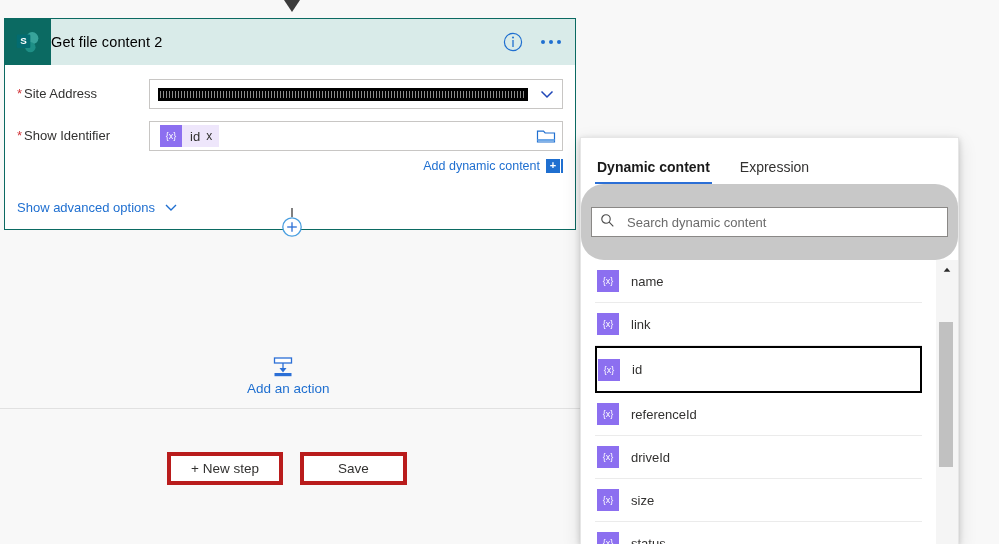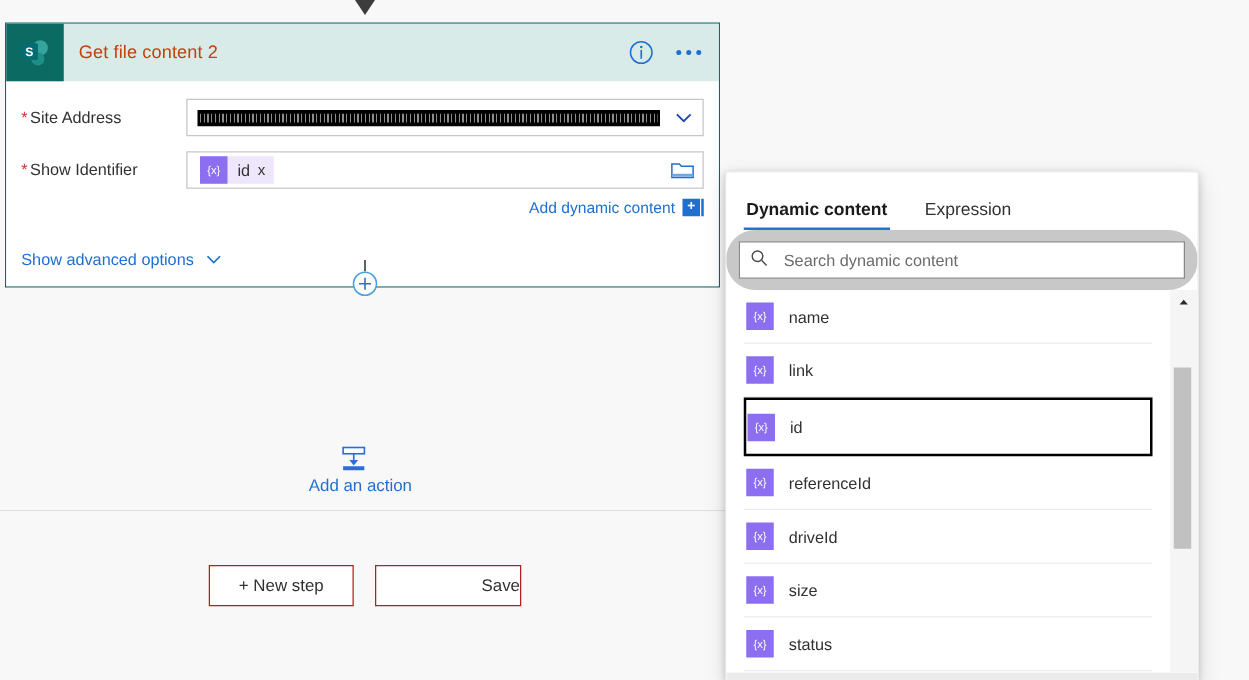--- a/index.html
+++ b/index.html
@@ -57,23 +57,22 @@
   .sp-logo {
     width: 46px;
     height: 46px;
     background: #0b6a62;
     display: flex;
     align-items: center;
     justify-content: center;
     flex: 0 0 auto;
   }
   .card-title {
-    margin-left: 12px;
     font-size: 14.5px;
-    color: #c2410c;
+    color: #000000;
     letter-spacing: .1px;
   }
   .header-actions {
     position: absolute;
     right: 12px;
     top: 0;
     height: 46px;
     display: flex;
     align-items: center;
     gap: 16px;
@@ -264,29 +263,29 @@
     left: 0;
     top: 409px;
     width: 600px;
     height: 135px;
     background: #f8f8f8;
   }
   .flat-btn {
     position: absolute;
     height: 33px;
     background: #fff;
-    border: 1px solid #b91c1c;
+    border: 4px solid #b91c1c;
     font-family: "Liberation Sans", sans-serif;
     font-size: 13.5px;
     color: #323130;
     cursor: pointer;
     padding: 0;
   }
   #new-step-btn { left: 167px; top: 43px; width: 116px; }
-  #save-btn     { left: 300px; top: 43px; width: 117px; text-align: right; }
+  #save-btn     { left: 300px; top: 43px; width: 107px; }
 
   
   #dc-panel {
     position: absolute;
     left: 580px;
     top: 137px;
     width: 379px;
     height: 407px;
     background: #ffffff;
     border: 1px solid #e6e6e6;
@@ -317,21 +316,21 @@
   }
   .dc-tab.active::after {
     content: "";
     position: absolute;
     left: 0; right: 0; bottom: 0;
     height: 2.5px;
     background: #2b6fd6;
   }
   .dc-search-wrap {
     background: #c8c8c8;
-    padding: 9px 10px;
+    padding: 23px 10px;
     border-radius: 23px;
   }
   .dc-search {
     height: 30px;
     background: #fff;
     border: 1px solid #8a8886;
     display: flex;
     align-items: center;
     padding: 0 8px;
     box-sizing: border-box;

